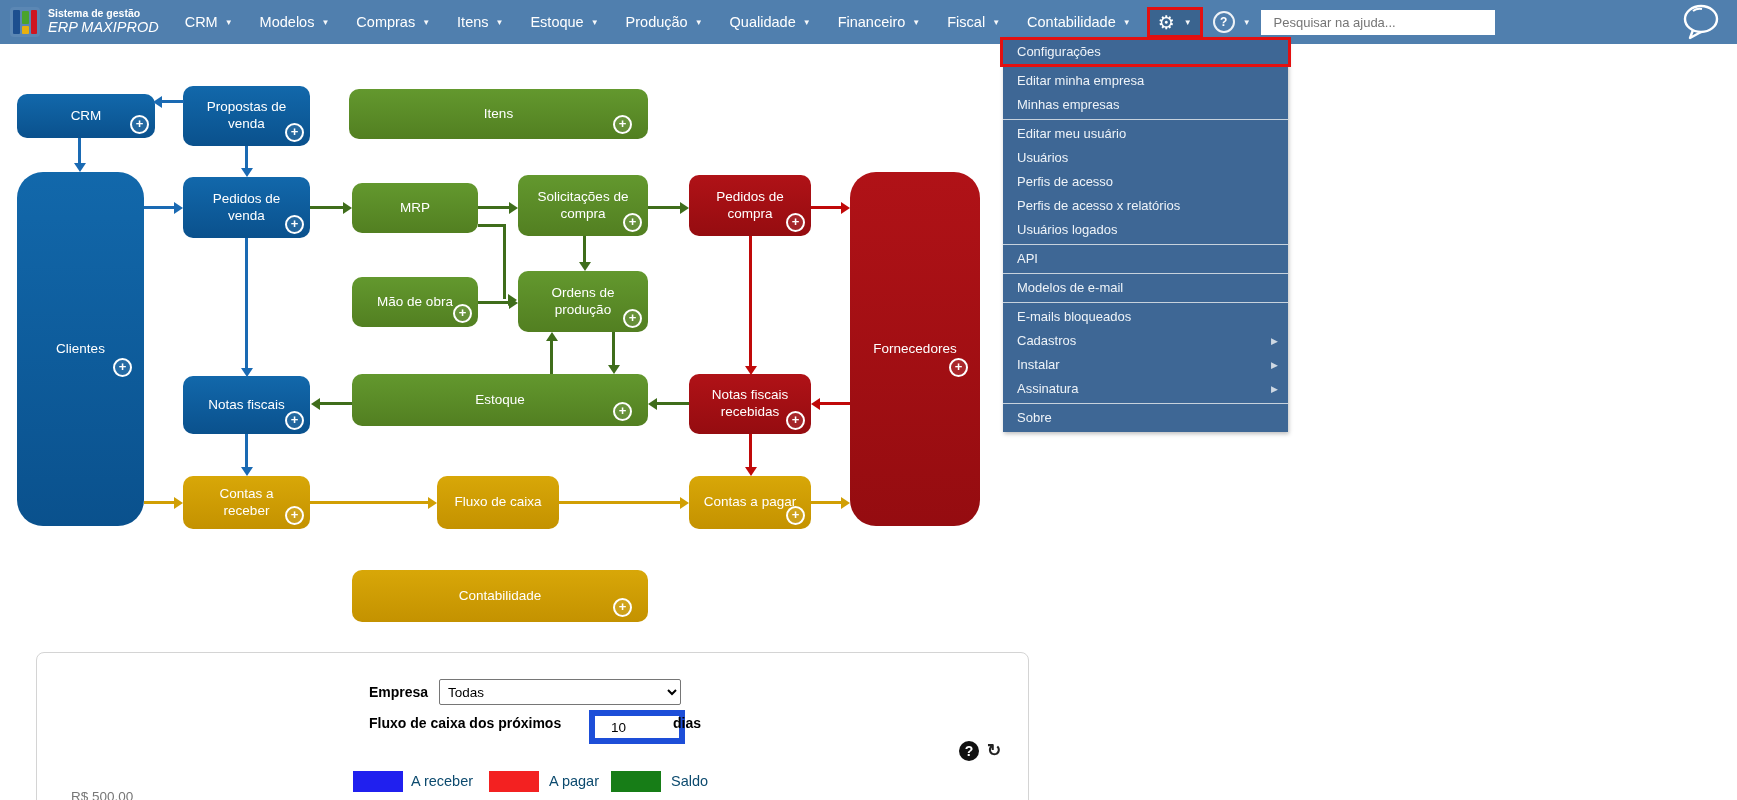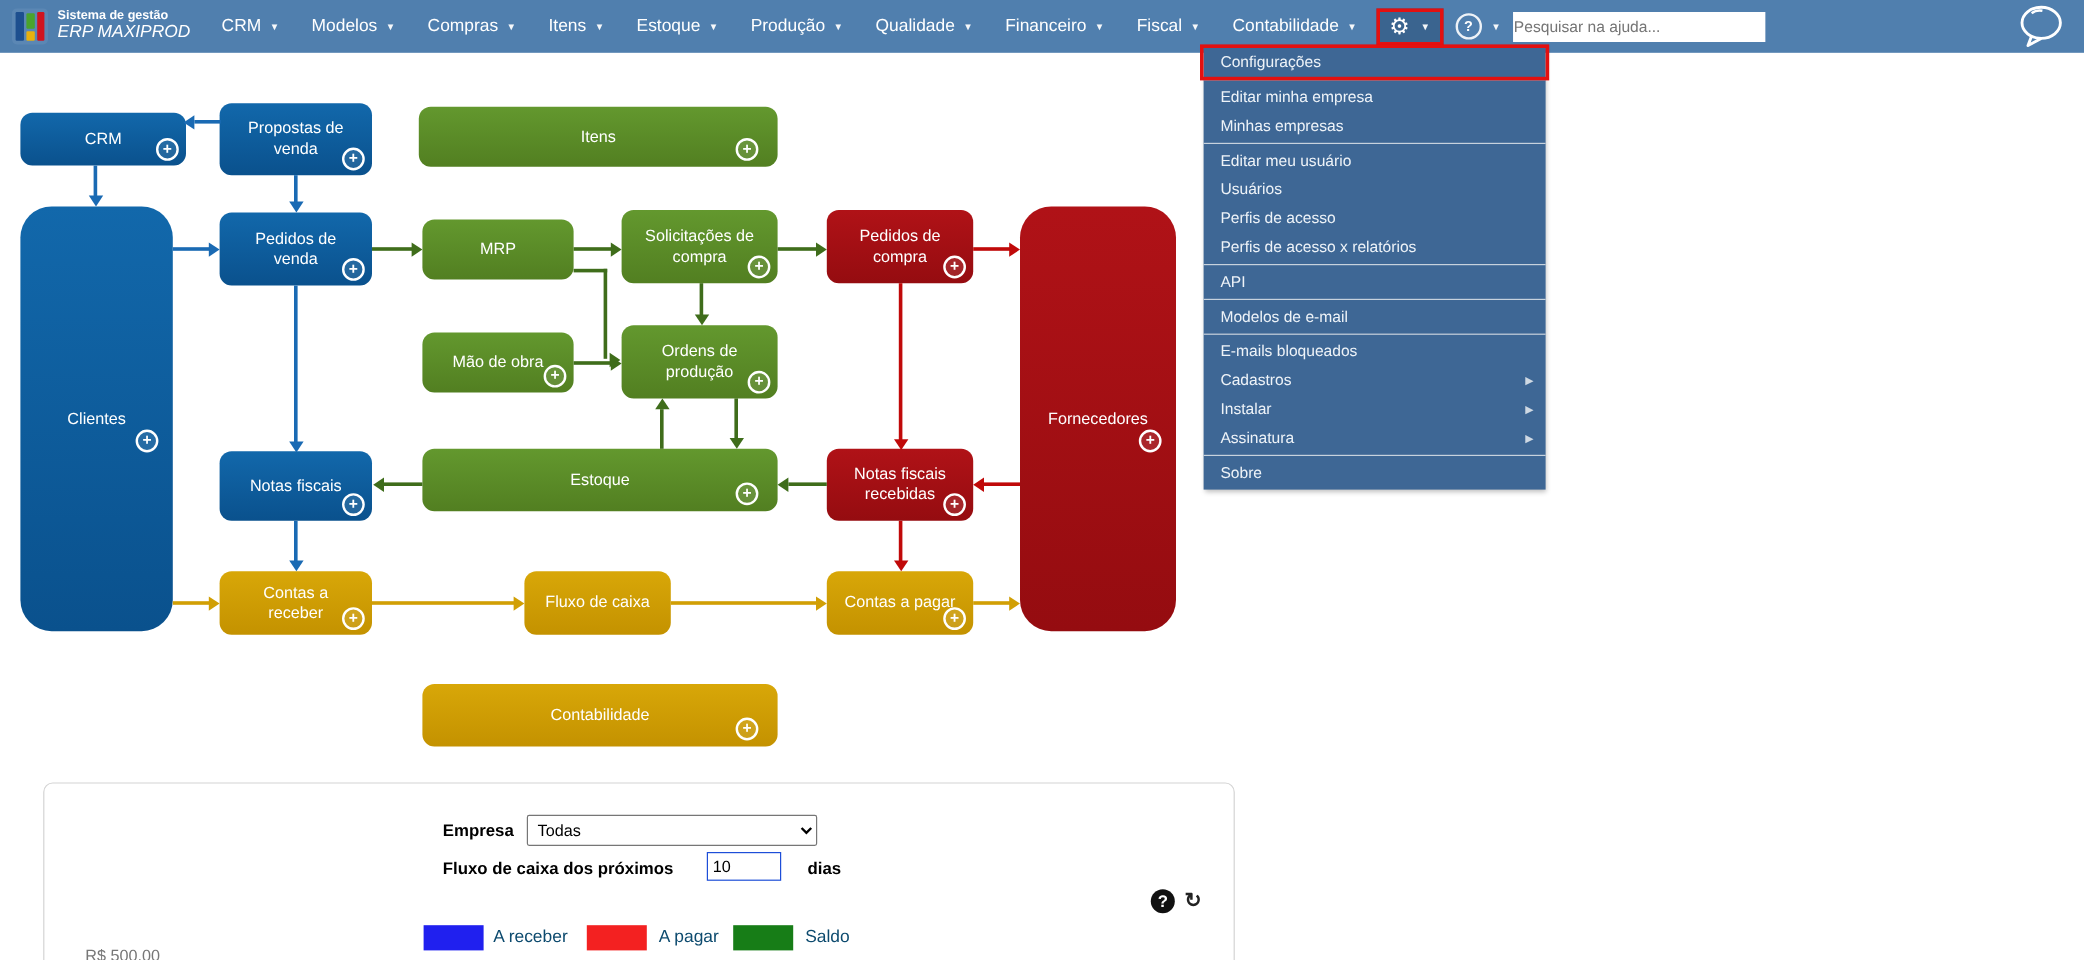--- a/index.html
+++ b/index.html
@@ -18,21 +18,21 @@
   .logo-text{color:#fff;line-height:1.1;}
   .logo-l1{font-size:10.5px;font-weight:bold;}
   .logo-l2{font-size:14.5px;font-weight:normal;font-style:italic;}
   #nav-items{display:flex;align-items:center;gap:27px;margin-left:26px;color:#fff;font-size:14.5px;}
   .nav-item{display:flex;align-items:center;gap:7px;cursor:pointer;white-space:nowrap;}
   .caret{font-size:8px;color:#fff;opacity:.95;}
   .gear-box{margin-left:16px;border:3px solid #e31010;background:#3a648f;padding:3px 8px;display:flex;align-items:center;gap:9px;}
   .gear-glyph{color:#fff;font-size:19px;line-height:19px;}
   .help-circ{margin-left:10px;width:18px;height:18px;border:2px solid rgba(255,255,255,.9);border-radius:50%;color:#fff;font-size:12px;font-weight:bold;text-align:center;line-height:18px;}
   .nav-caret2{margin-left:8px;}
-  #help-search{margin-left:10px;width:208px;height:23px;border:1px solid #fff;background:#fff;font-size:13px;color:#777;padding:0 0;outline:none;font-family:"Liberation Sans",sans-serif;}
+  #help-search{margin-left:10px;width:208px;height:23px;border:1px solid #fff;background:#fff;font-size:13px;color:#777;padding:0 12px;outline:none;font-family:"Liberation Sans",sans-serif;}
   .spacer{flex:1;}
   .chat-icon{margin-right:14px;}
 
   
   #settings-menu{position:absolute;left:1003px;top:38px;width:285px;background:#3e6795;z-index:100;color:#eef3f8;font-size:13px;box-shadow:1px 2px 4px rgba(0,0,0,.25);}
   .menu-group{border-top:1px solid #c7d2dd;padding:2px 0;}
   .menu-group:first-child{border-top:none;}
   .menu-item{position:relative;height:24px;line-height:24px;padding-left:14px;cursor:pointer;white-space:nowrap;}
   .menu-item.hl{outline:3px solid #e31010;}
   .submenu-arrow{position:absolute;right:10px;top:0;font-size:9px;color:#cfd9e3;}
@@ -70,21 +70,21 @@
   .ah.red{border-color:#c00909;}
   .ah.red.r,.ah.red.l{border-top-color:transparent;border-bottom-color:transparent;}
   .ah.red.d,.ah.red.u{border-left-color:transparent;border-right-color:transparent;}
   .ah.gold{border-color:#d19f04;}
   .ah.gold.r,.ah.gold.l{border-top-color:transparent;border-bottom-color:transparent;}
 
   
   #panel{position:absolute;left:36px;top:652px;width:991px;height:220px;background:#fff;border:1px solid #d4d4d4;border-radius:8px;z-index:2;}
   .p-label{position:absolute;font-size:14px;font-weight:bold;color:#000;}
   #empresa-select{position:absolute;left:402px;top:26px;width:242px;height:26px;font-size:13.5px;font-family:"Liberation Sans",sans-serif;border:1px solid #767676;border-radius:2px;background:#fff;padding:0 4px;}
-  #dias-input{position:absolute;left:552px;top:57px;width:52px;height:22px;font-size:13.5px;font-family:"Liberation Sans",sans-serif;border:1px solid #1d4ed8;padding:0 4px;}
+  #dias-input{position:absolute;left:552px;top:57px;width:52px;height:22px;font-size:13.5px;font-family:"Liberation Sans",sans-serif;border:6px solid #1d4ed8;padding:0 16px;}
   .p-help{position:absolute;left:922px;top:88px;width:20px;height:20px;background:#111;border-radius:50%;color:#fff;font-weight:bold;font-size:14px;text-align:center;line-height:20px;}
   .p-refresh{position:absolute;left:950px;top:87px;font-size:17px;font-weight:bold;color:#222;}
   .legend-swatch{position:absolute;top:118px;width:50px;height:21px;}
   .legend-label{position:absolute;top:120px;font-size:14.5px;color:#0c4a6e;}
   .partial-val{position:absolute;left:34px;top:136px;font-size:13.5px;color:#777;}
 </style>
 </head>
 <body>
 
 <div id="page">
@@ -167,20 +167,21 @@
     </div>
     <div class="menu-group">
       <div class="menu-item">Editar minha empresa</div>
       <div class="menu-item">Minhas empresas</div>
     </div>
     <div class="menu-group">
       <div class="menu-item">Editar meu usuário</div>
       <div class="menu-item">Usuários</div>
       <div class="menu-item">Perfis de acesso</div>
       <div class="menu-item">Perfis de acesso x relatórios</div>
+      <div class="menu-item">Usuários logados</div>
     </div>
     <div class="menu-group">
       <div class="menu-item">API</div>
     </div>
     <div class="menu-group">
       <div class="menu-item">Modelos de e-mail</div>
     </div>
     <div class="menu-group">
       <div class="menu-item">E-mails bloqueados</div>
       <div class="menu-item"><span>Cadastros</span><span class="submenu-arrow">▶</span></div>

